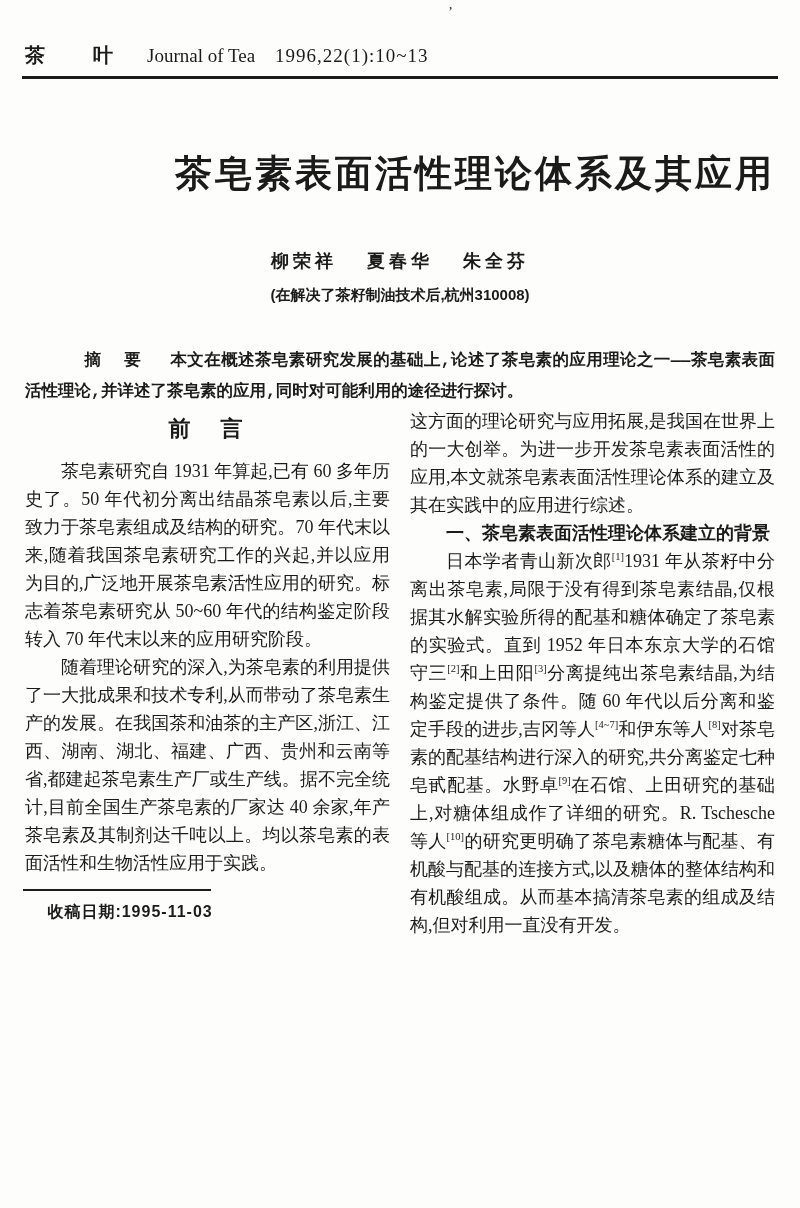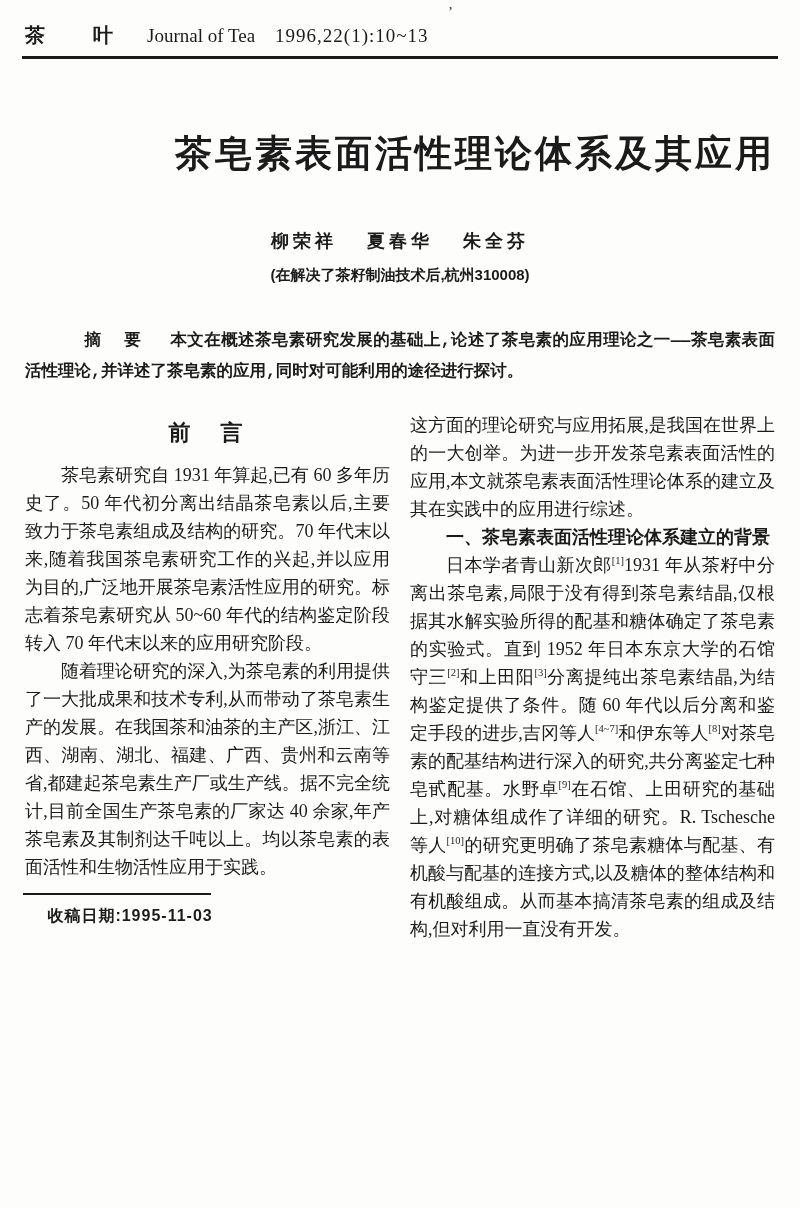--- a/index.html
+++ b/index.html
@@ -4,41 +4,41 @@
 <style>
   html,body { margin:0; padding:0; background:#ffffff; }
   .page {
     position:relative; width:800px; height:1208px; margin:0 auto;
     background:#fdfdfb; color:#1b1b1b; box-sizing:border-box;
     padding:0 25px; overflow:hidden;
     font-family:"Liberation Serif", serif;
   }
   .stray { position:absolute; top:4px; left:448px; font-size:15px; color:#333; }
 
-  .header { display:flex; align-items:baseline; gap:20px; padding-top:22px; font-size:18px; }
+  .header { display:flex; align-items:baseline; gap:20px; padding-top:42px; font-size:18px; }
   .j-cn { font-weight:bold; font-size:20px; letter-spacing:14px; }
   .j-en { font-size:19px; }
   .j-issue { font-size:19px; letter-spacing:1px; }
   .header-rule { border:none; border-top:3px solid #1b1b1b; margin:7px -3px 0 -3px; }
 
   .title { text-align:right; font-size:37px; font-weight:600; letter-spacing:3px; margin:70px 0 0 0; }
 
   .authors { text-align:center; margin-top:50px; font-size:18px; font-weight:600; }
   .author { margin:0 15px; letter-spacing:4px; }
 
   .affiliation { text-align:center; margin-top:13px; font-size:15px;
     font-family:"Liberation Sans", sans-serif; font-weight:bold; }
 
   .abstract { margin-top:40px; font-family:Liberation Mono, monospace;
     font-weight:bold; font-size:16.5px; line-height:31px; }
   .abs-p { margin:0; text-indent:3.6em; text-align:justify; }
   .kw-p  { margin:4px 0 0 0; text-indent:3.6em; }
   .abs-label { margin-right:1.6em; letter-spacing:3px; }
 
-  .columns { display:flex; gap:20px; margin-top:24px; }
+  .columns { display:flex; gap:20px; }
   .col { width:365px; font-size:18px; line-height:28px; text-align:justify; }
 
   .sec-head-center { text-align:center; font-size:22px; letter-spacing:4px;
     font-family:"Liberation Sans", sans-serif; font-weight:bold; margin:8px 0 14px 0; }
   .sec-head-inline { margin:0; text-indent:2em; font-size:18px; line-height:28px;
     font-family:"Liberation Sans", sans-serif; font-weight:bold; text-align:justify; }
 
   .para { margin:0; text-indent:2em; }
   .para.no-indent { text-indent:0; }
   sup { font-size:10.5px; vertical-align:super; line-height:0; letter-spacing:0; }

